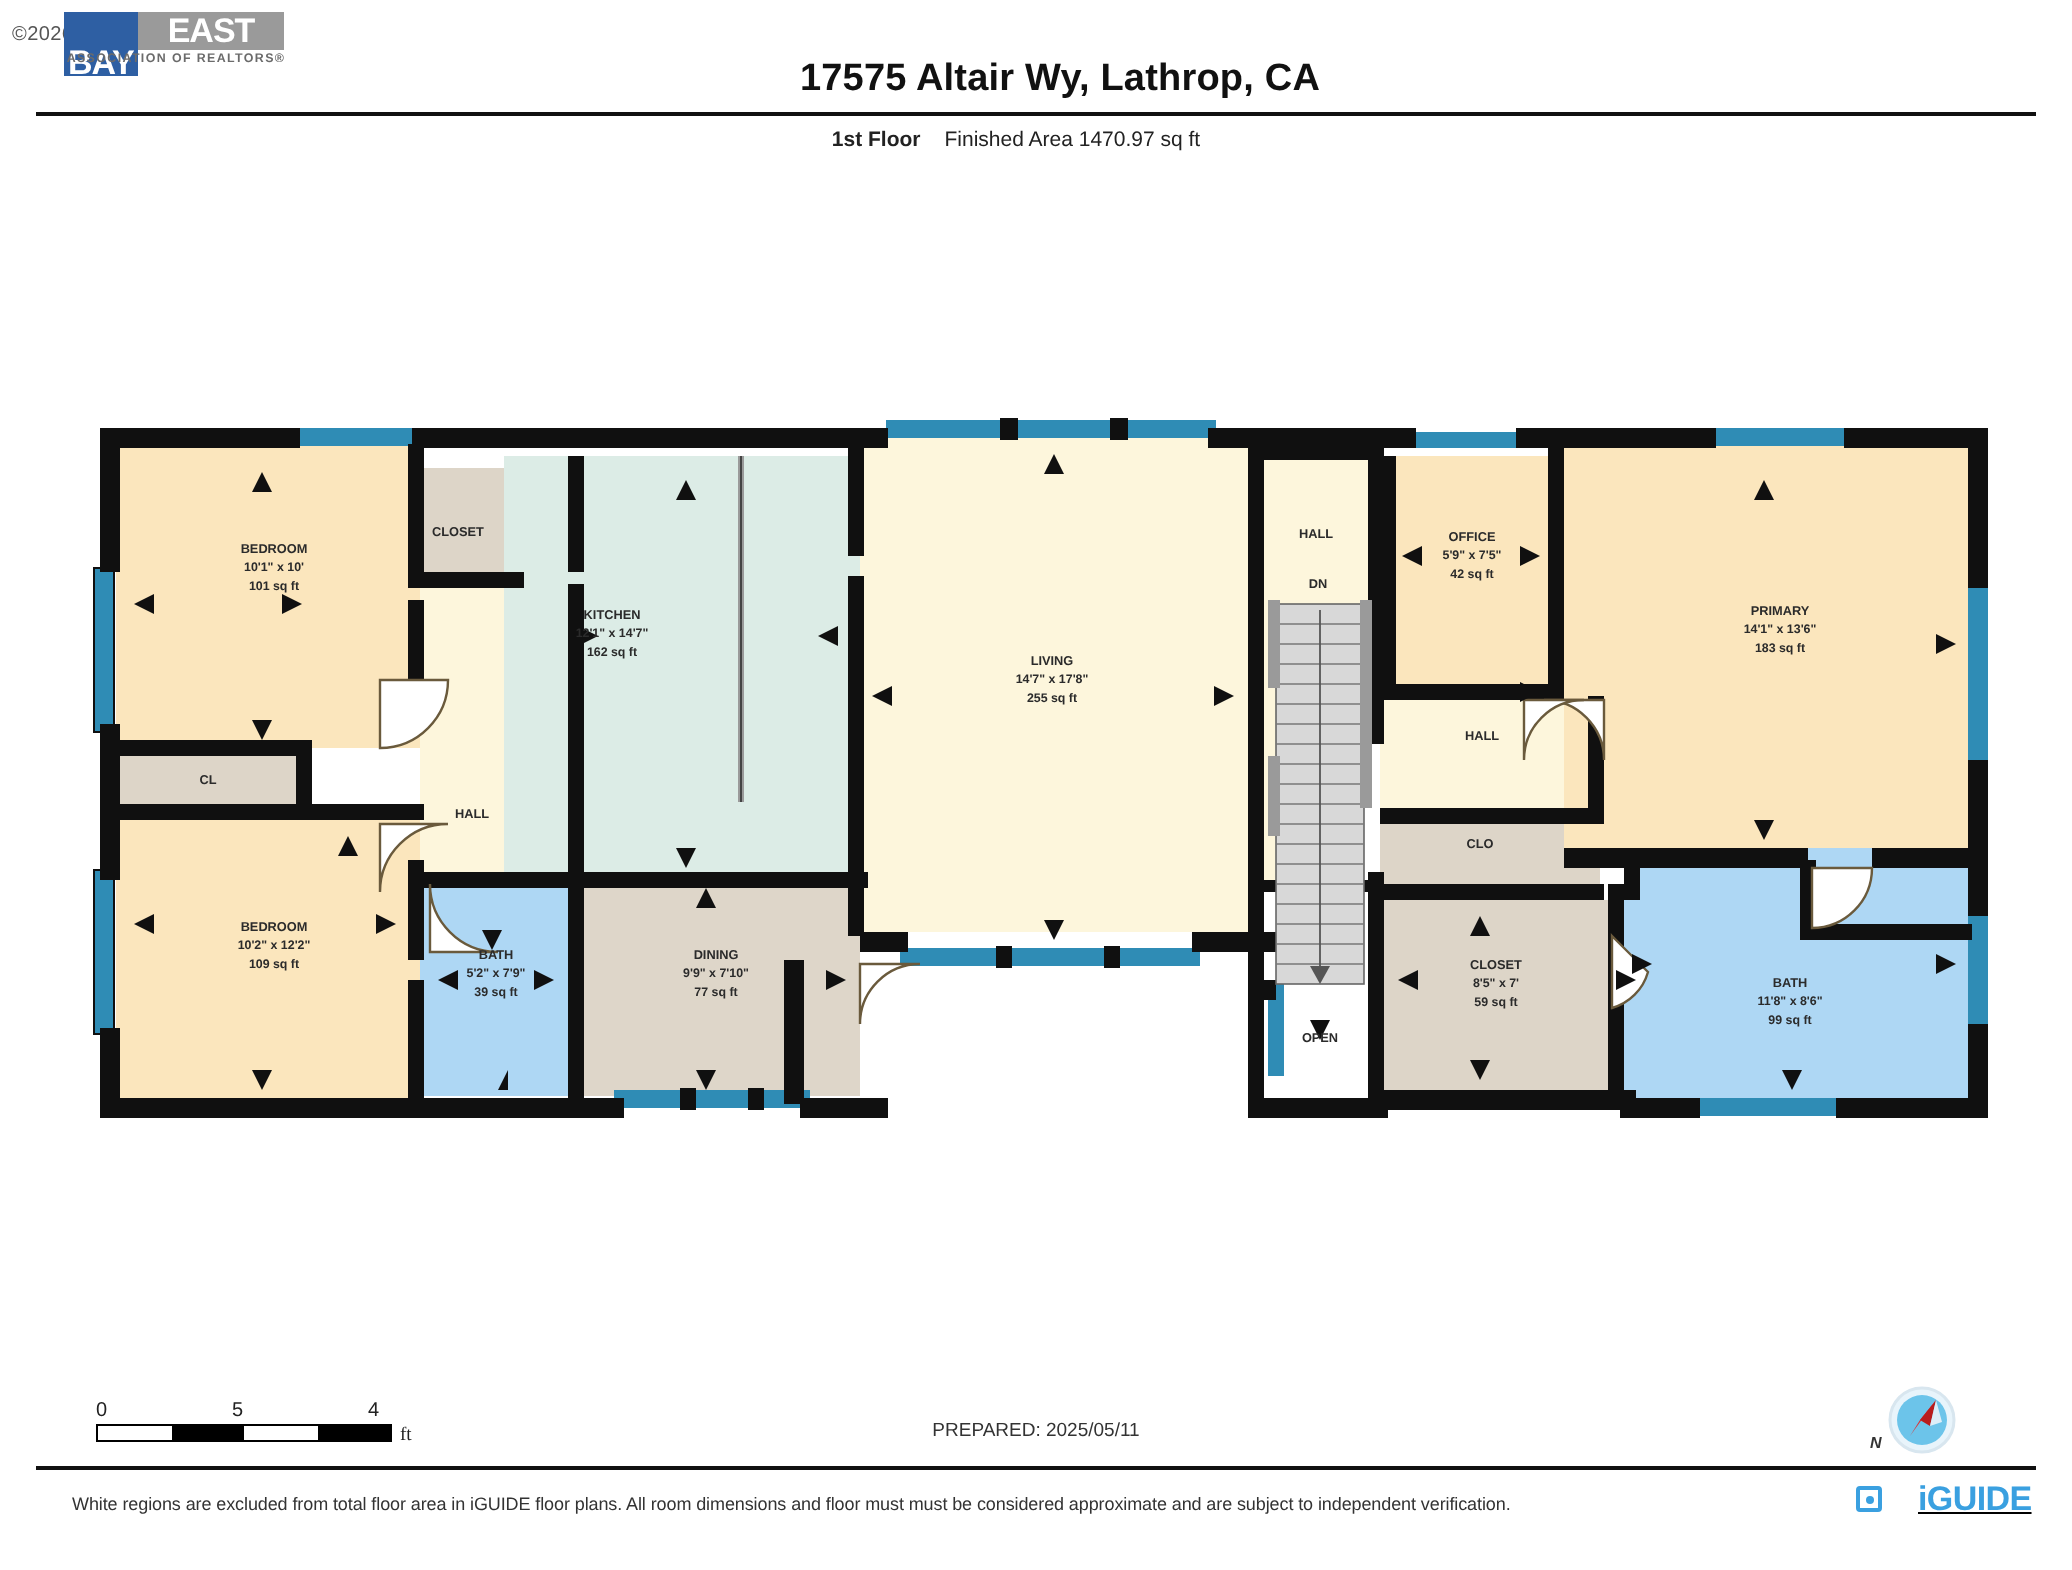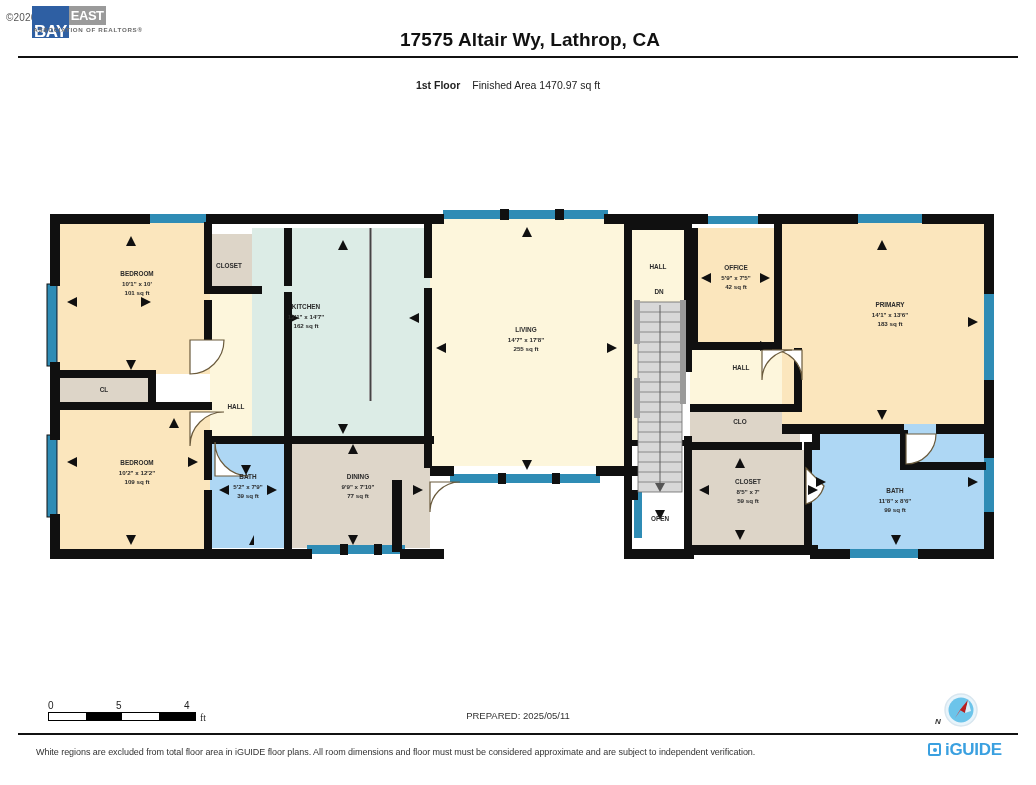--- a/index.html
+++ b/index.html
@@ -25,40 +25,40 @@
     display: flex; align-items: stretch; height: 19px;
   }
   #brand-logo .bay {
     background: #2e5fa3; color: #fff;
     font-weight: bold; font-size: 17px; line-height: 19px;
     padding: 16px 2px; letter-spacing: -.5px;
     font-family: "Liberation Sans", sans-serif;
   }
   #brand-logo .east {
     background: #9a9a9a; color: #fff;
-    font-weight: bold; font-size: 13px; line-height: 19px;
-    padding: 0 2px; letter-spacing: -.5px;
+    font-weight: bold; font-size: 17px; line-height: 19px;
+    padding: 0 15px; letter-spacing: -.5px;
   }
   #brand-logo .assoc {
     font-size: 6.2px; color: #6b6b6b; letter-spacing: .7px;
     font-weight: bold; margin-top: 1px; text-align: center;
   }
 
   #title {
     position: absolute; left: 12px; top: 29px; width: 1036px;
     text-align: center;
     font-size: 19px; font-weight: bold; color: #111;
     letter-spacing: .1px;
   }
   #header-rule {
     position: absolute; left: 18px; top: 56px;
     width: 1000px; height: 2px; background: #111;
   }
   #subtitle {
-    position: absolute; left: 0; top: 79px; width: 1016px;
+    position: absolute; left: 0; top: 64px; width: 1016px;
     text-align: center; font-size: 10.5px; color: #222;
   }
   #subtitle b { font-weight: bold; }
   #subtitle .sep { display: inline-block; width: 12px; }
 
   
   #plan {
     position: absolute; left: 0; top: 0;
     width: 1036px; height: 785px;
   }
@@ -91,21 +91,21 @@
     position: absolute; left: 938px; top: 692px;
     width: 42px; height: 42px;
   }
   #compass .n {
     position: absolute; left: -3px; top: 25px;
     font-size: 8px; font-weight: bold; font-style: italic; color: #333;
   }
 
   #iguide {
     position: absolute; left: 928px; top: 742px;
-    display: flex; align-items: center; gap: 4px;
+    display: flex; align-items: center; gap: 18px; text-decoration: underline;
   }
   #iguide .mark {
     width: 13px; height: 13px; border: 2px solid #3aa0e0;
     border-radius: 2px; position: relative;
   }
   #iguide .mark::after {
     content: ""; position: absolute; left: 2.5px; top: 2.5px;
     width: 4px; height: 4px; border-radius: 50%; background: #3aa0e0;
   }
   #iguide .txt {

